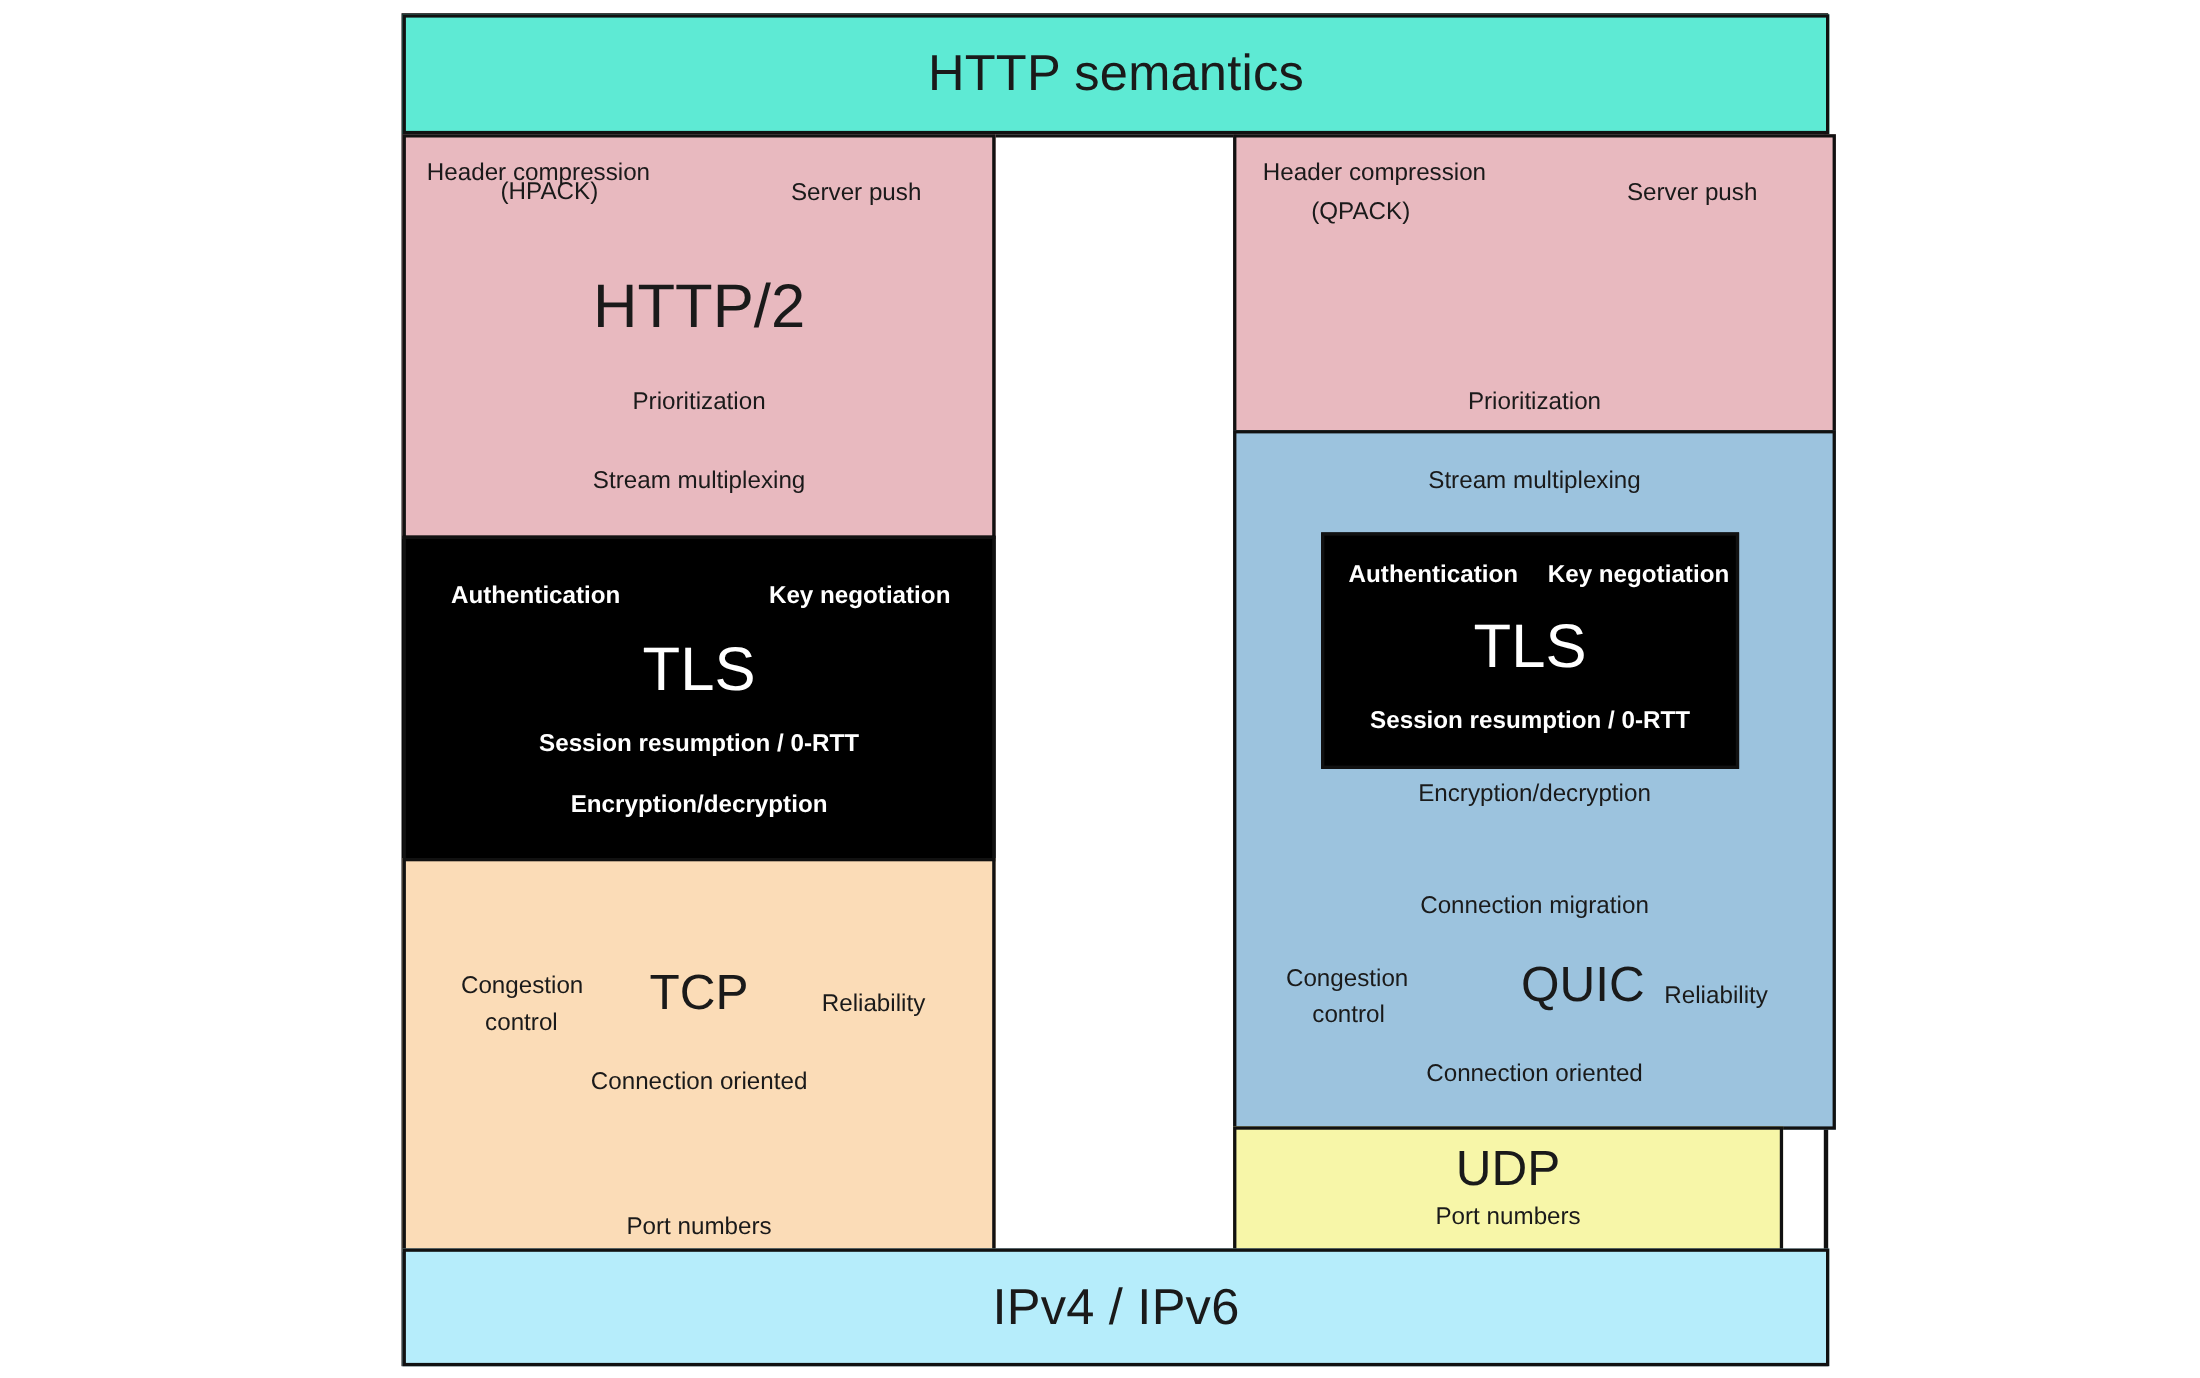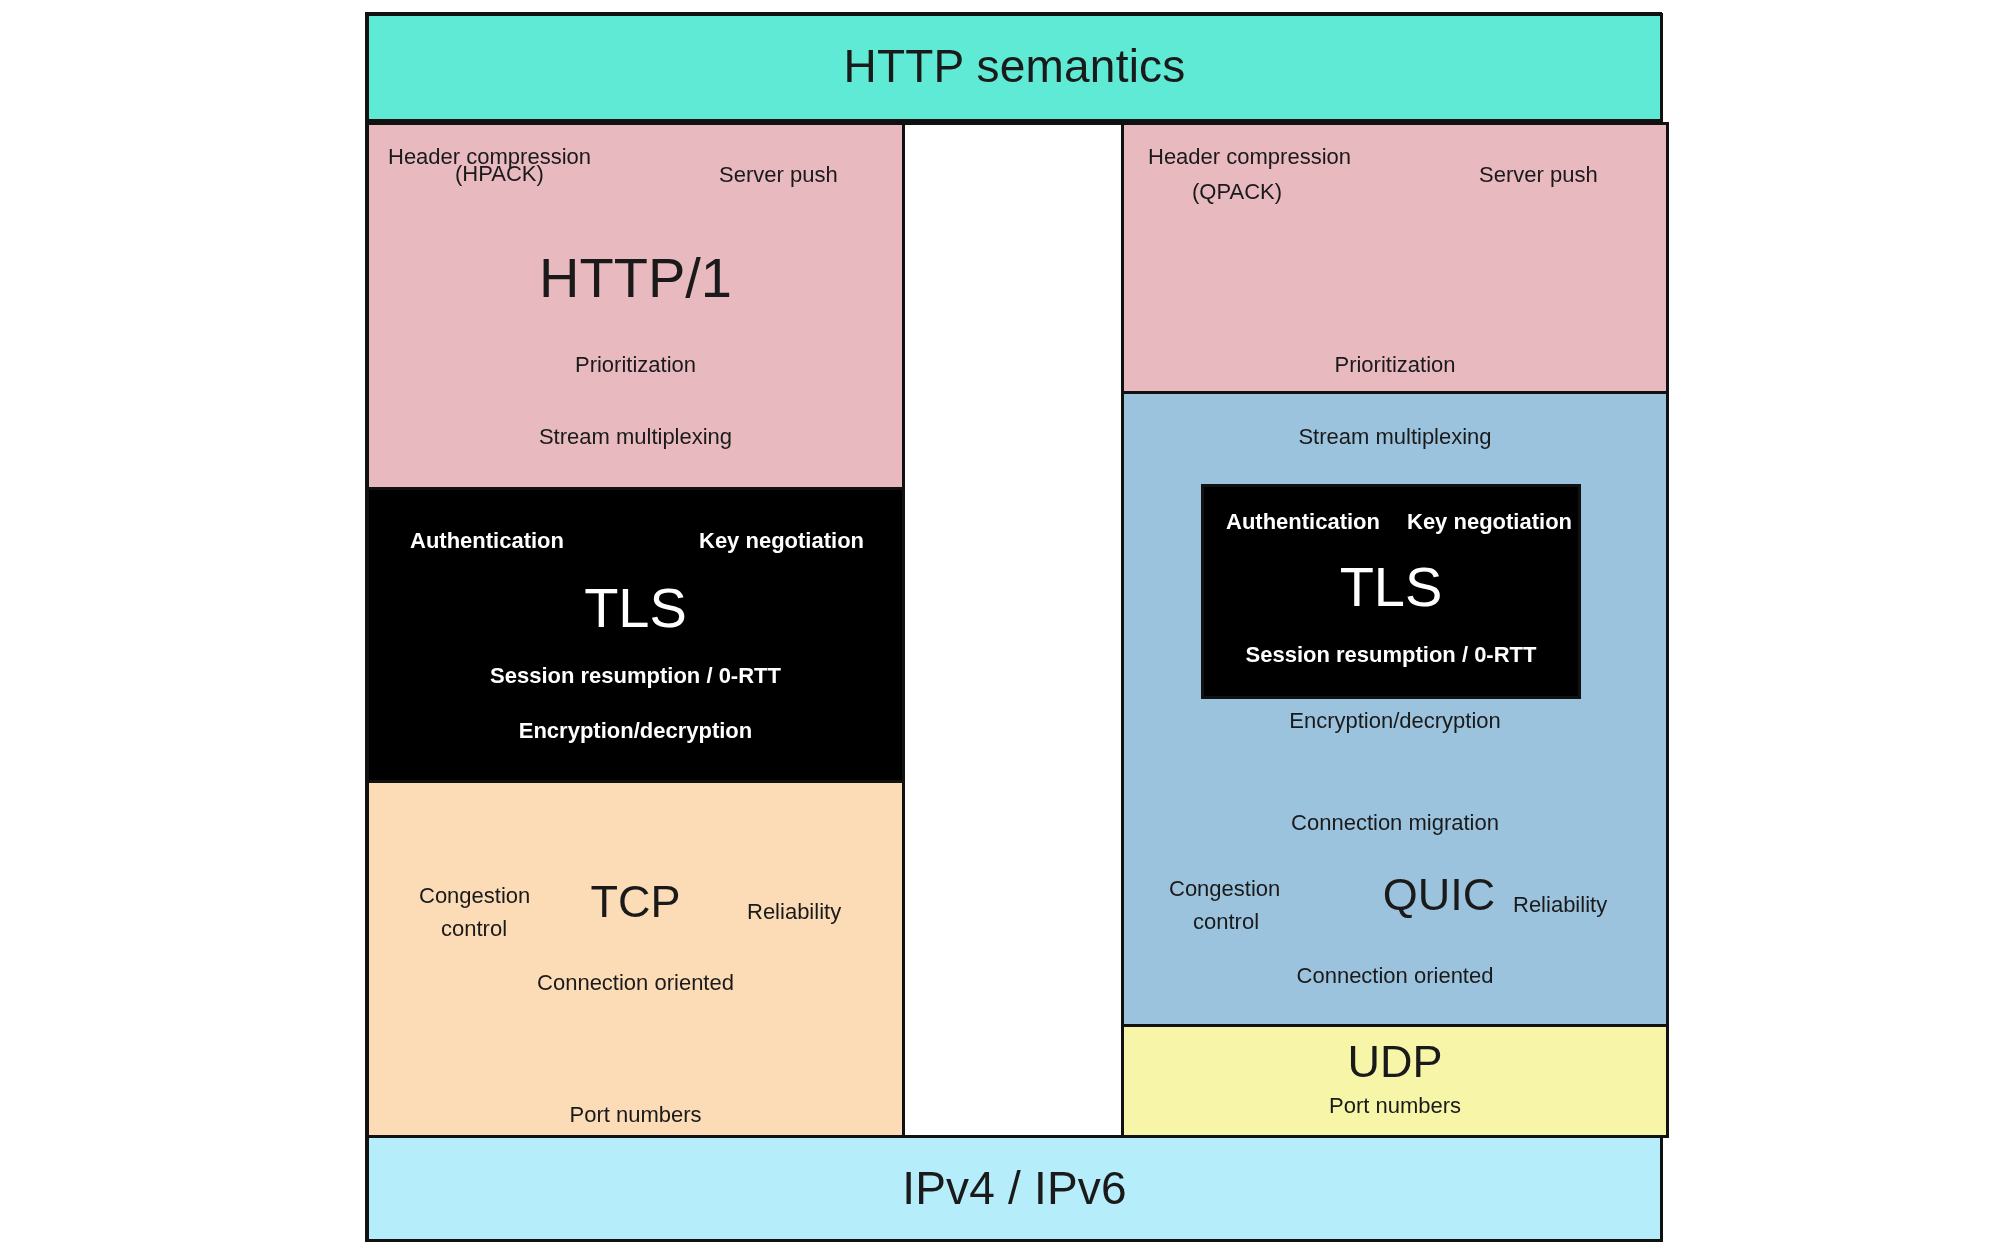--- a/index.html
+++ b/index.html
@@ -59,21 +59,21 @@
     <div class="blk c-sem" style="left:-3px;top:-3px;width:1297px;height:109px;">
       <div class="lbl ctr t-title" style="top:26px;">HTTP semantics</div>
     </div>
 
     <div class="blk c-gap" style="left:533px;top:106px;width:222px;height:1016px;"></div>
 
     <div class="blk c-http" style="left:-3px;top:106px;width:539px;height:368px;">
       <div class="lbl t-small" style="left:19px;top:20px;">Header compression</div>
       <div class="lbl t-small" style="left:62px;top:37px;margin-left:24px;">(HPACK)</div>
       <div class="lbl t-small" style="left:350px;top:38px;">Server push</div>
-      <div class="lbl ctr t-big" style="top:123px;">HTTP/1</div>
+      <div class="lbl ctr t-big" style="top:123px;">HTTP/2</div>
       <div class="lbl ctr t-small" style="top:228px;">Prioritization</div>
       <div class="lbl ctr t-small" style="top:300px;">Stream multiplexing</div>
     </div>
 
     <div class="blk c-tls" style="left:-3px;top:471px;width:539px;height:296px;">
       <div class="lbl t-smallb white-text" style="left:41px;top:39px;">Authentication</div>
       <div class="lbl t-smallb white-text" style="left:330px;top:39px;">Key negotiation</div>
       <div class="lbl ctr t-big white-text" style="top:88px;">TLS</div>
       <div class="lbl ctr t-smallb white-text" style="top:174px;">Session resumption / 0-RTT</div>
       <div class="lbl ctr t-smallb white-text" style="top:229px;">Encryption/decryption</div>
@@ -107,21 +107,21 @@
 
       <div class="lbl ctr t-small" style="top:315px;">Encryption/decryption</div>
       <div class="lbl ctr t-small" style="top:417px;text-align:center;">Connection migration</div>
       <div class="lbl t-small" style="left:45px;top:483px;">Congestion</div>
       <div class="lbl t-small" style="left:69px;top:516px;">control</div>
       <div class="lbl ctr t-mid" style="top:477px;margin-left:44px;">QUIC</div>
       <div class="lbl t-small" style="left:389px;top:499px;">Reliability</div>
       <div class="lbl ctr t-small" style="top:570px;">Connection oriented</div>
     </div>
 
-    <div class="blk c-udp" style="left:752px;top:1008px;width:548px;height:114px;padding-left:22px;">
+    <div class="blk c-udp" style="left:752px;top:1008px;width:500px;height:114px;padding-left:22px;">
       <div class="lbl ctr t-mid" style="top:11px;">UDP</div>
       <div class="lbl ctr t-small" style="top:67px;">Port numbers</div>
     </div>
 
     <div class="blk c-ip" style="left:-3px;top:1119px;width:1297px;height:107px;">
       <div class="lbl ctr t-title" style="top:26px;">IPv4  / IPv6</div>
     </div>
 
   </div>
 </div>

